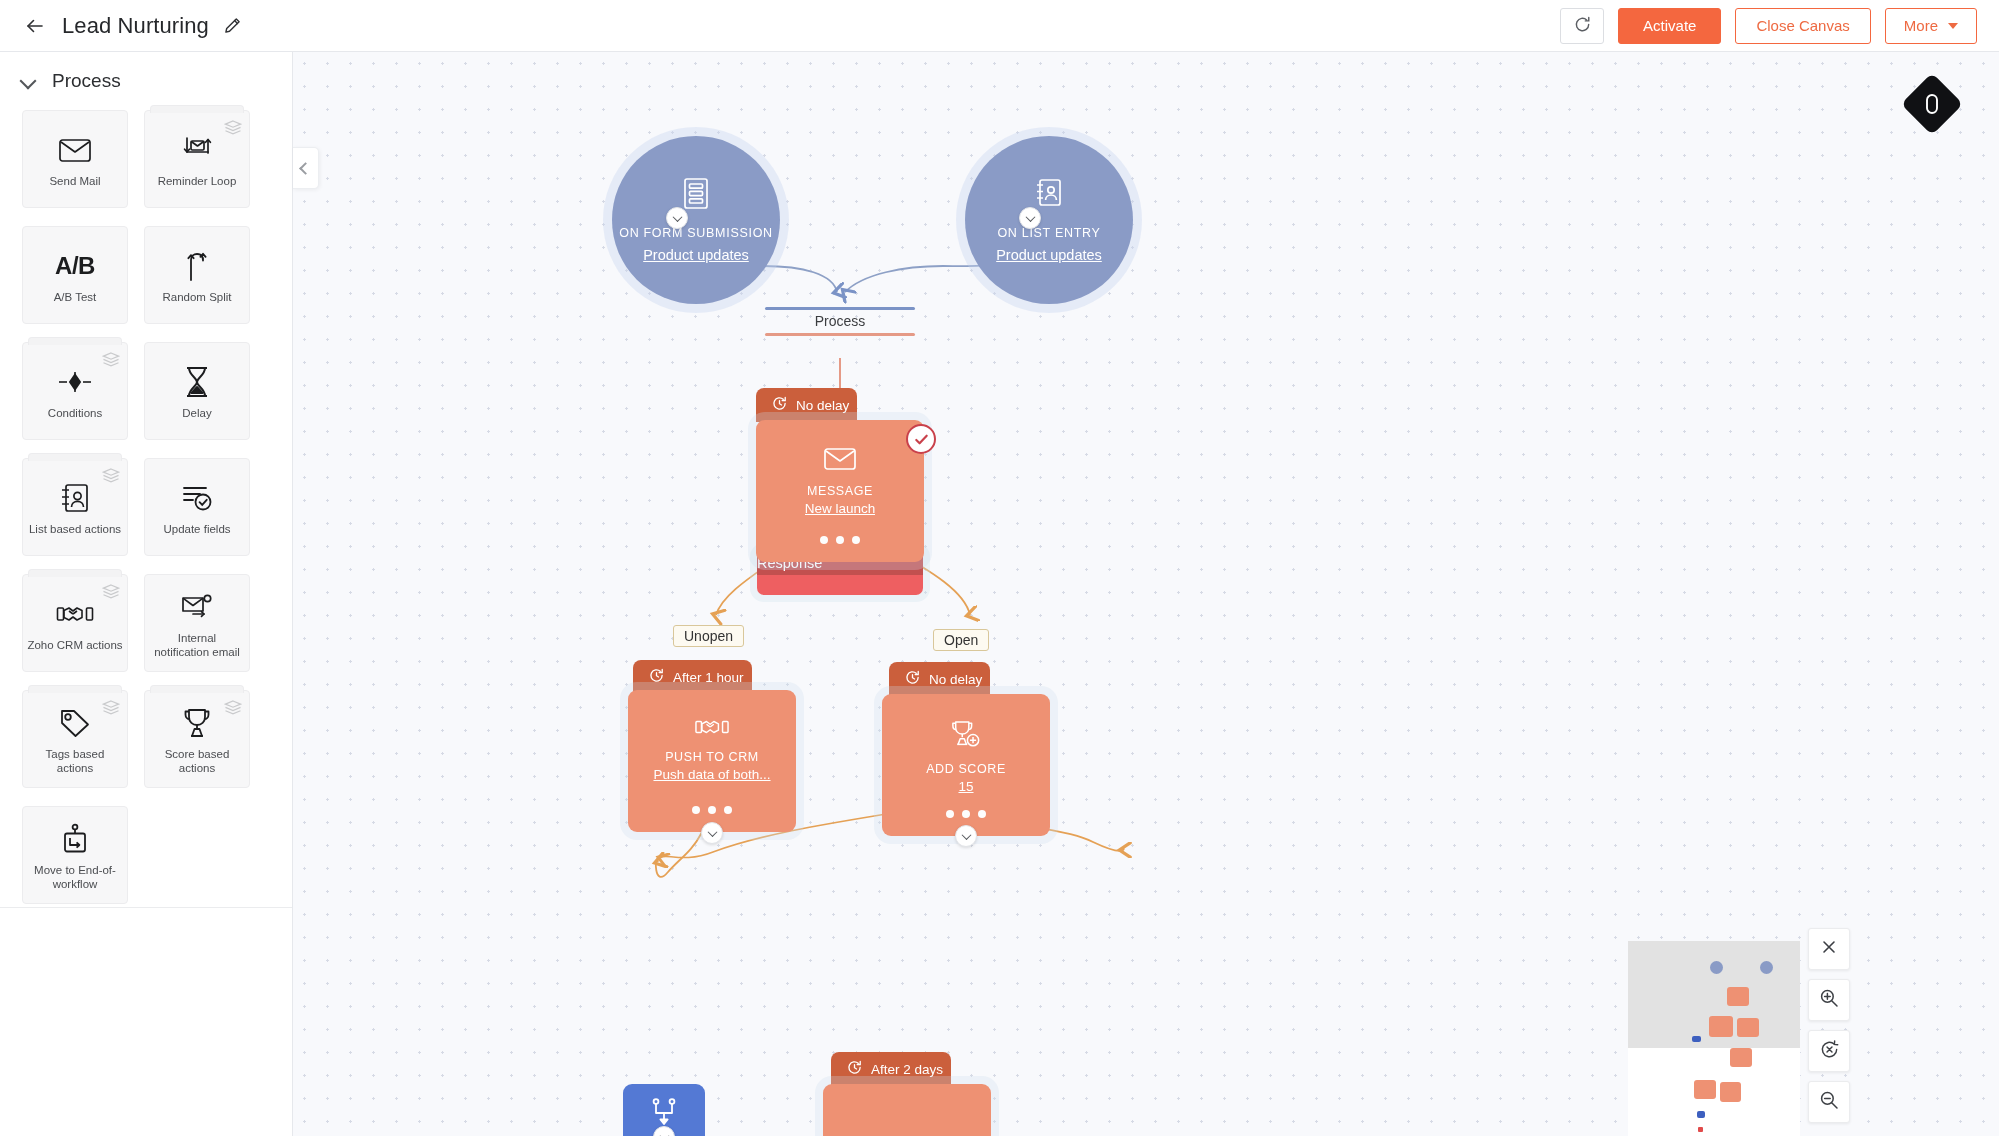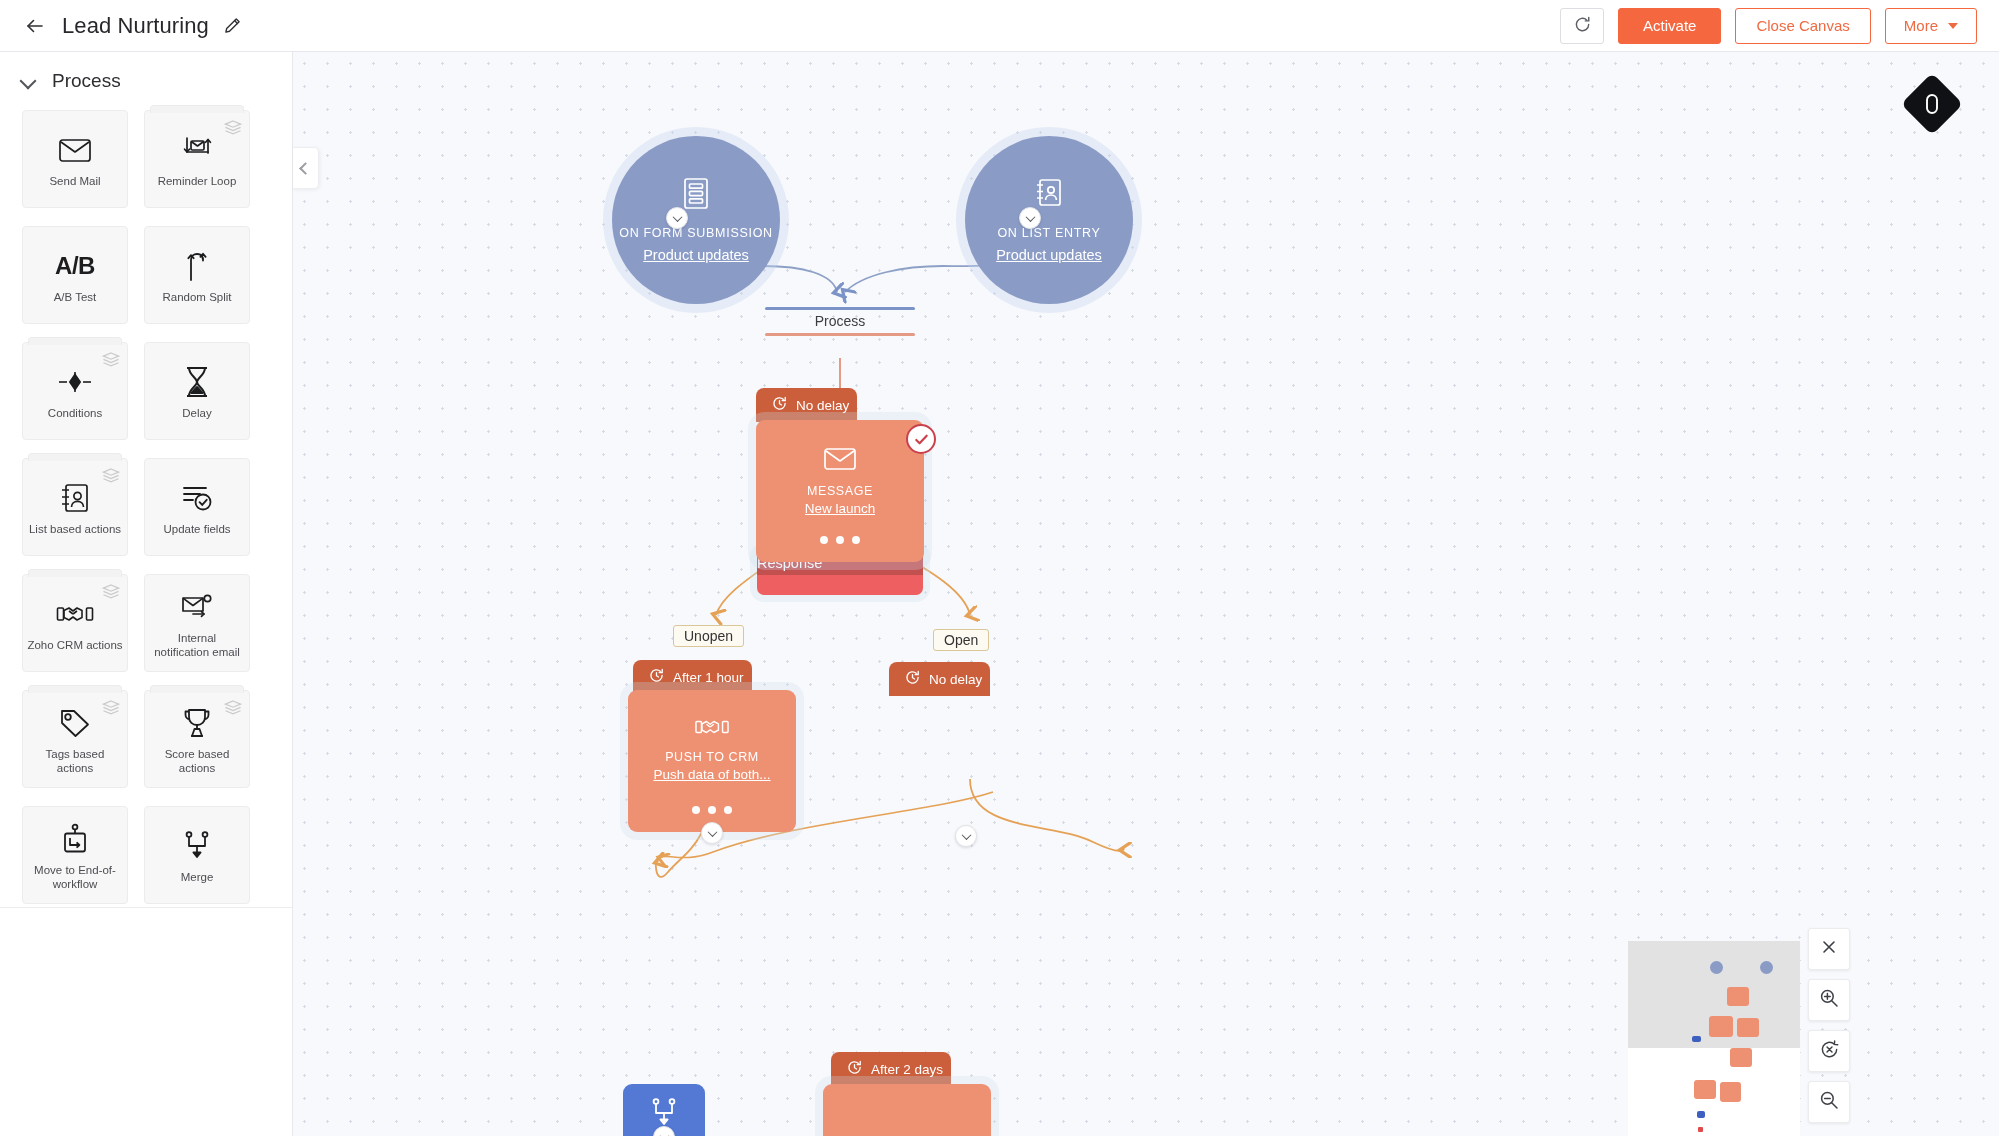--- a/index.html
+++ b/index.html
@@ -480,32 +480,20 @@
             <path d="M14 6.5v4"></path>
           <rect x="4" y="10.5" width="20" height="18" rx="2"></rect>
           <path d="M9 15v7h9"></path>
             <path d="M15.6 19.4L18.4 22l-2.8 2.6"></path>
         </svg>
       </span>
       <span class="pal-label">Move to End-of-workflow</span>
     </div>
 
 
-    <div class="pal-card">
-      <span class="pal-icon">
-        <svg width="30" height="32" viewBox="0 0 30 32" fill="none" stroke="#1c1d1f" stroke-width="1.8" stroke-linejoin="round">
-          <circle cx="7" cy="4.5" r="2.4"></circle>
-            <circle cx="23" cy="4.5" r="2.4"></circle>
-          <path d="M7 7v9h16V7"></path>
-            <path d="M15 16v9"></path>
-          <path d="M11.4 22.4L15 27l3.6-4.6z" fill="#1c1d1f"></path>
-        </svg>
-      </span>
-      <span class="pal-label">Merge</span>
-    </div>
   </div>
 
   <div id="sidebar-divider"></div>
 </div>
 
 <div id="collapse-handle">
   <span class="chev-sm"></span>
 </div>
 
 <div id="canvas">
@@ -648,20 +636,41 @@
 
   <div class="delay-chip" style="left:596px; top:610px;">
     <span>
       <svg width="15" height="15" viewBox="0 0 16 16" fill="none" stroke="#fff" stroke-width="1.4" stroke-linecap="round">
         <path d="M14 8a6 6 0 1 1-2-4.5"></path>
           <path d="M14.1 1.6v3.2h-3.2"></path>
           <path d="M8 5v3.2l2.2 1.4"></path>
       </svg>
     </span>
     <span>No delay</span>
+  </div>
+  <div class="act-node" style="left:589px; top:642px;">
+    <span class="a-icon">
+      <svg width="34" height="30" viewBox="0 0 34 32" fill="none" stroke="#fff" stroke-width="1.6" stroke-linejoin="round">
+        <path d="M6 2h14v6c0 4.4-3.1 7-7 7s-7-2.6-7-7z"></path>
+        <path d="M6 3.5H3v2.6c0 2.6 1.7 4.1 3.5 4.1"></path>
+        <path d="M20 3.5h3v2.6c0 2.6-1.7 4.1-3.5 4.1"></path>
+        <path d="M13 15v3.5"></path>
+          <path d="M8.6 26l2.2-6h4.4l2.2 6"></path>
+          <path d="M7.6 26h10.8"></path>
+        <circle cx="24.5" cy="21.5" r="6"></circle>
+        <path d="M24.5 18.2v6.6M21.2 21.5h6.6"></path>
+      </svg>
+    </span>
+    <div class="a-type">ADD SCORE</div>
+    <div class="a-name">15</div>
+    <div class="dots">
+        <i></i>
+        <i></i>
+        <i></i>
+      </div>
   </div>
   <div class="port" style="left:662px; top:773px;">
       <i class="c"></i>
     </div>
 
   <div class="merge-node" style="left:330px; top:1032px;">
     <span>
       <svg width="30" height="32" viewBox="0 0 30 32" fill="none" stroke="#fff" stroke-width="1.8" stroke-linejoin="round">
         <circle cx="7" cy="4.5" r="2.4"></circle>
           <circle cx="23" cy="4.5" r="2.4"></circle>

